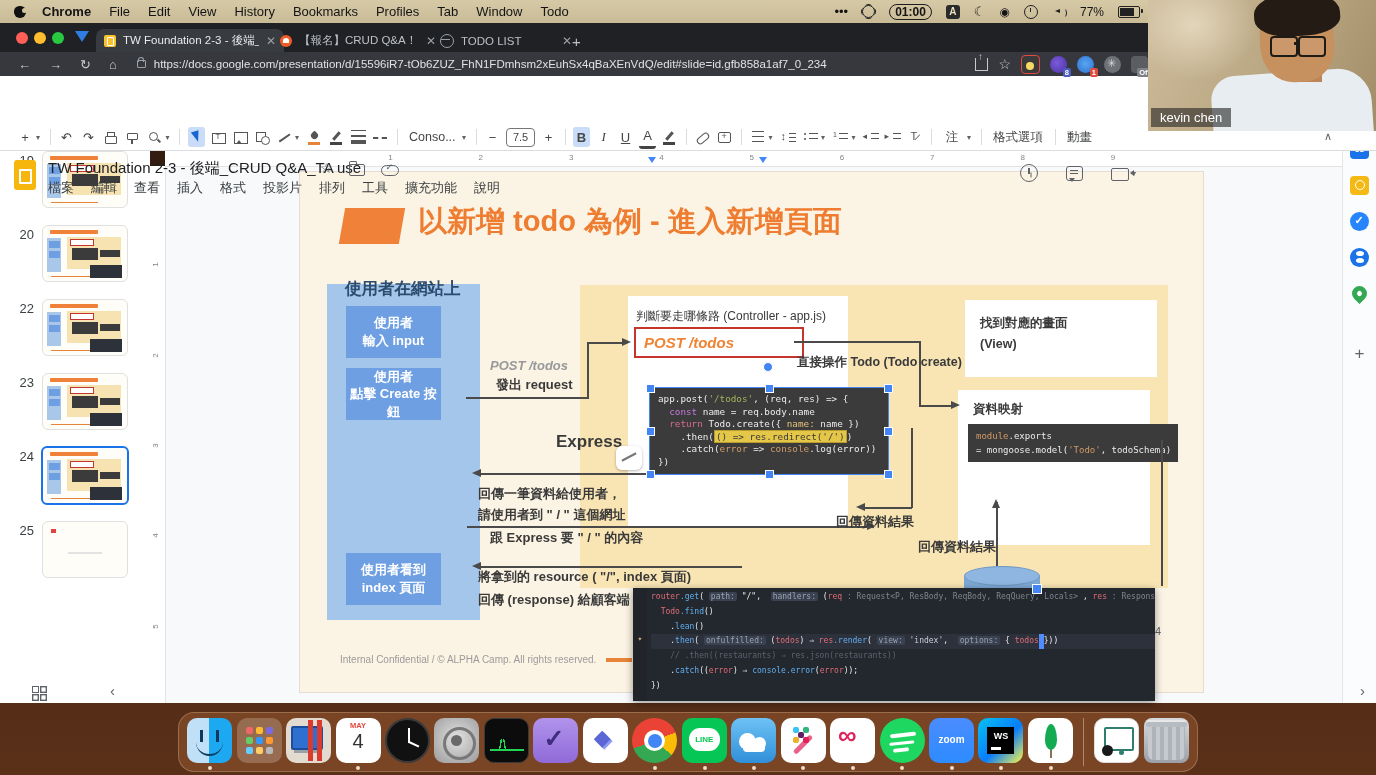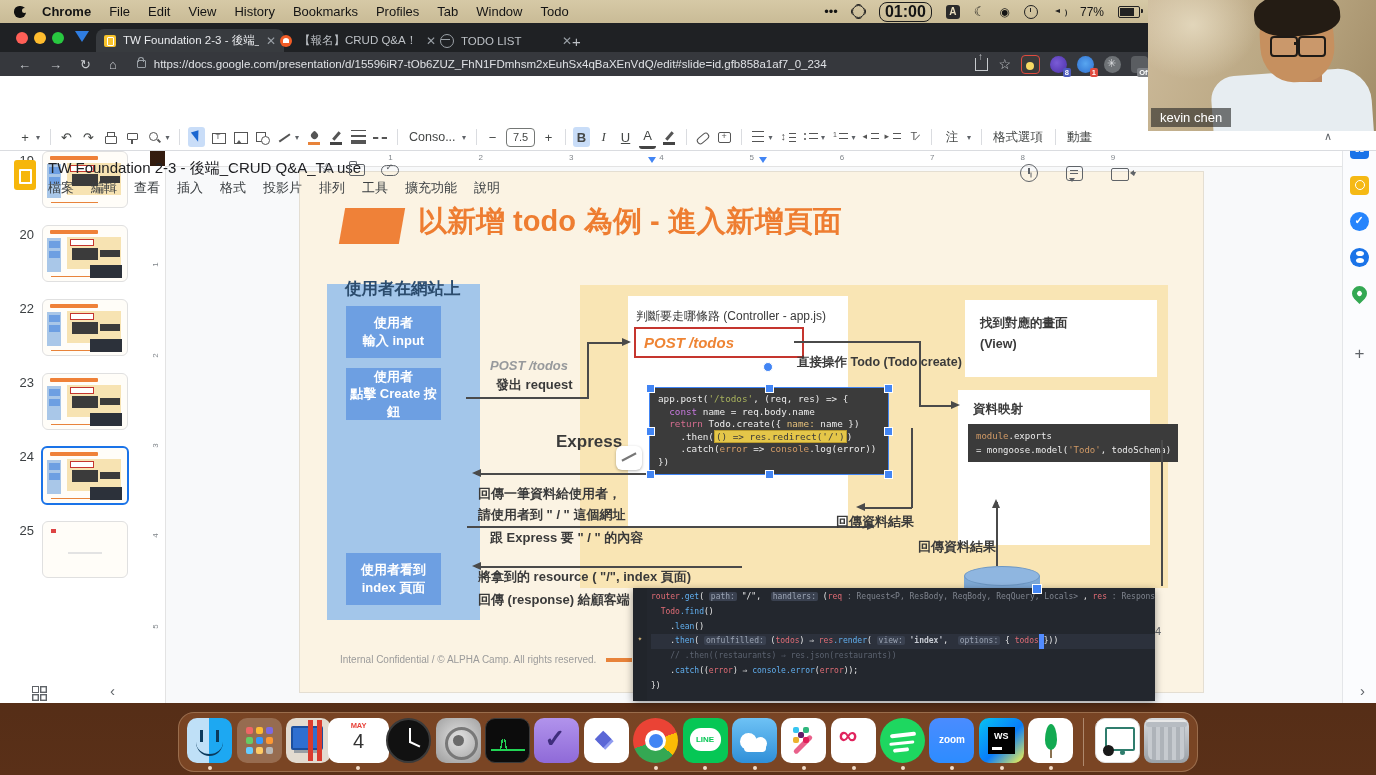--- a/index.html
+++ b/index.html
@@ -8,21 +8,21 @@
   
   #menubar{position:absolute;left:0;top:0;width:1376px;height:23px;
     background:linear-gradient(#d6c9a6,#c9bb96);display:flex;align-items:center;
     font-size:13px;color:#141414;z-index:20;}
   #menubar .apple{width:12px;height:12px;background:#111;border-radius:45% 45% 48% 48%;margin:0 16px 0 14px;position:relative;}
   #menubar .apple::after{content:"";position:absolute;right:-1px;top:2px;width:5px;height:5px;border-radius:50%;background:#d2c49f;}
   #menubar .app{font-weight:bold;margin-right:18px;}
   #mb-items span{margin-right:18px;}
   #mb-right{margin-left:auto;display:flex;align-items:center;gap:14px;padding-right:236px;}
   .mi-sun{width:11px;height:11px;border:1.3px solid #222;border-radius:50%;box-shadow:0 -4px 0 -3px #222,0 4px 0 -3px #222,4px 0 0 -3px #222,-4px 0 0 -3px #222;}
-  .mi-pill{border:1.5px solid #1d1d1d;border-radius:8px;padding:0 5px;font-size:16px;font-weight:bold;}
+  .mi-pill{border:1.5px solid #1d1d1d;border-radius:8px;padding:0 5px;font-size:12px;font-weight:bold;}
   .mi-abox{width:14px;height:14px;background:#2a2a2a;color:#eadfbe;border-radius:3px;font-size:10px;display:flex;align-items:center;justify-content:center;font-weight:bold;}
   .mi-clock{width:12px;height:12px;border:1.3px solid #222;border-radius:50%;position:relative;}
   .mi-clock::after{content:"";position:absolute;left:5px;top:2px;width:1.5px;height:4px;background:#222;}
   .mi-vol{width:14px;height:12px;position:relative;}
   .mi-vol::before{content:"";position:absolute;left:0;top:3px;border:3px solid transparent;border-right:5px solid #222;border-top-width:2px;border-bottom-width:2px;}
   .mi-vol::after{content:"";position:absolute;left:7px;top:2px;width:6px;height:8px;border:1.4px solid transparent;border-right:1.6px solid #222;border-radius:50%;}
   .mi-batt{width:20px;height:10px;border:1.3px solid #222;border-radius:2px;position:relative;}
   .mi-batt::before{content:"";position:absolute;left:1px;top:1px;bottom:1px;width:72%;background:#222;}
   .mi-batt::after{content:"";position:absolute;right:-4px;top:2.5px;width:2px;height:4px;background:#222;border-radius:0 1px 1px 0;}
   
@@ -190,21 +190,21 @@
   #sl-pagenum{position:absolute;left:855px;top:453px;font-size:11px;color:#5f6368;}
   .gray-post{position:absolute;left:190px;top:186px;font-size:13px;font-weight:bold;font-style:italic;color:#97999c;}
   
   #vscode{position:absolute;left:633px;top:588px;width:522px;height:113px;background:#23272e;z-index:40;display:flex;font-family:"DejaVu Sans Mono",monospace;font-size:8px;line-height:14.8px;box-shadow:0 2px 8px rgba(0,0,0,.4);}
   #vs-gutter{width:14px;background:#21252b;flex:none;}
   #vs-gutter .g{height:14.8px;text-align:center;color:#e5c07b;font-size:8px;}
   #vs-code{flex:1;overflow:hidden;padding:2px 0 0 4px;white-space:pre;}
   #vs-code .cl{height:14.8px;}
   #vs-code .cl.cur{background:#2c313c;}
   .tk-red{color:#e06c75;} .tk-blue{color:#61afef;} .tk-dim{color:#7f848e;}
-  .tk-com{color:#5c6370;} .tk-str{color:#c8ccd4;font-weight:bold;}
+  .tk-com{color:#5c6370;} .tk-str{color:#c8ccd4;}
   .tk-bdg{background:#3a4150;color:#9aa3b2;border-radius:2px;padding:0 2px;}
   .tk-cursor{display:inline-block;width:5px;background:#528bff;color:transparent;}
   #vs-handle{position:absolute;left:1032px;top:584px;width:8px;height:8px;background:#4285f4;border:1px solid #fff;z-index:41;}
   
   #sidepanel{position:absolute;right:0;top:131px;width:34px;height:572px;background:#fbfcfe;border-left:1px solid #e4e6e9;z-index:8;display:flex;flex-direction:column;align-items:center;padding-top:9px;gap:17px;box-sizing:border-box;}
   .sp-cal{width:19px;height:19px;background:#1a73e8;border-radius:4px;color:#fff;font-size:8px;font-weight:bold;display:flex;align-items:center;justify-content:center;}
   .sp-keep{width:19px;height:19px;background:#f5b915;border-radius:4px;position:relative;}
   .sp-keep::after{content:"";position:absolute;left:5px;top:4px;width:8px;height:8px;border:1.7px solid #fff;border-radius:50%;}
   .sp-tasks{width:19px;height:19px;background:#2684fc;border-radius:50%;position:relative;}
   .sp-tasks::after{content:"✓";position:absolute;left:4.5px;top:2px;color:#fff;font-size:11px;font-weight:bold;}
@@ -237,21 +237,21 @@
   .dktop{position:absolute;left:0;right:0;top:3px;text-align:center;font-size:7.5px;color:#e8453c;font-weight:bold;}
   .dklab{position:absolute;left:0;right:0;top:16px;text-align:center;font-size:10px;color:#fff;font-weight:bold;}
   .dki-finder{background:linear-gradient(90deg,#bfe0f7 0 49%,#1da8f2 49% 100%);}
   .dki-finder::after{content:"";position:absolute;left:9px;top:10px;width:27px;height:26px;border:2.5px solid #0b3a5c;border-top:none;border-left:none;border-right:none;border-radius:50%;}
   .dki-finder::before{content:"";position:absolute;left:13px;top:12px;width:2.5px;height:12px;background:#0b3a5c;box-shadow:16px 0 0 0 #0b3a5c;}
   .dki-launchpad{background:rgba(240,228,210,.25);}
   .dki-launchpad::before{content:"";position:absolute;left:9px;top:9px;width:7px;height:7px;border-radius:2px;background:#e66;box-shadow:10px 0 0 #fb3,20px 0 0 #7c6ae0,0 10px 0 #6c6,10px 10px 0 #39f,20px 10px 0 #f93,0 20px 0 #6cf,10px 20px 0 #fc6,20px 20px 0 #b8b8b8;}
   .dki-parallels{background:#e3dbd0;}
   .dki-parallels::before{content:"";position:absolute;left:5px;top:8px;width:28px;height:20px;background:#2f6fd0;border:2px solid #1b4f9e;border-radius:2px;box-shadow:0 6px 0 -3px #9aa0a6;}
   .dki-parallels::after{content:"";position:absolute;left:22px;top:2px;width:5px;height:41px;background:#da3b2e;box-shadow:9px 0 0 0 #da3b2e;}
-  .dki-calendar{background:#fff;padding-left:16px;}
+  .dki-calendar{background:#fff;}
   .dki-calendar .dklab{color:#333;font-size:20px;top:12px;font-weight:normal;}
   .dki-clockapp{background:#111;border-radius:50%;border:2px solid #3a3a3a;box-sizing:border-box;}
   .dki-clockapp::before{content:"";position:absolute;left:21px;top:8px;width:2px;height:15px;background:#fff;}
   .dki-clockapp::after{content:"";position:absolute;left:22px;top:21px;width:11px;height:2px;background:#fff;transform:rotate(25deg);transform-origin:left;}
   .dki-prefs{background:radial-gradient(circle at 50% 45%,#e2e2e2,#9a9a9a);}
   .dki-prefs::before{content:"";position:absolute;left:9px;top:9px;width:27px;height:27px;border:3px solid #787878;border-radius:50%;}
   .dki-prefs::after{content:"";position:absolute;left:17px;top:17px;width:11px;height:11px;background:#6a6a6a;border-radius:50%;}
   .dki-activity{background:#0c0c0c;border:1px solid #3a3a3a;box-sizing:border-box;}
   .dki-activity::after{content:"";position:absolute;left:5px;top:20px;width:34px;height:10px;background:linear-gradient(100deg,transparent 0 30%,#22d455 30% 34%,transparent 34%),linear-gradient(-100deg,transparent 0 55%,#22d455 55% 59%,transparent 59%);border-bottom:2px solid #22d455;}
   .dki-omnifocus{background:linear-gradient(#b193ec,#8f6ad8);}

